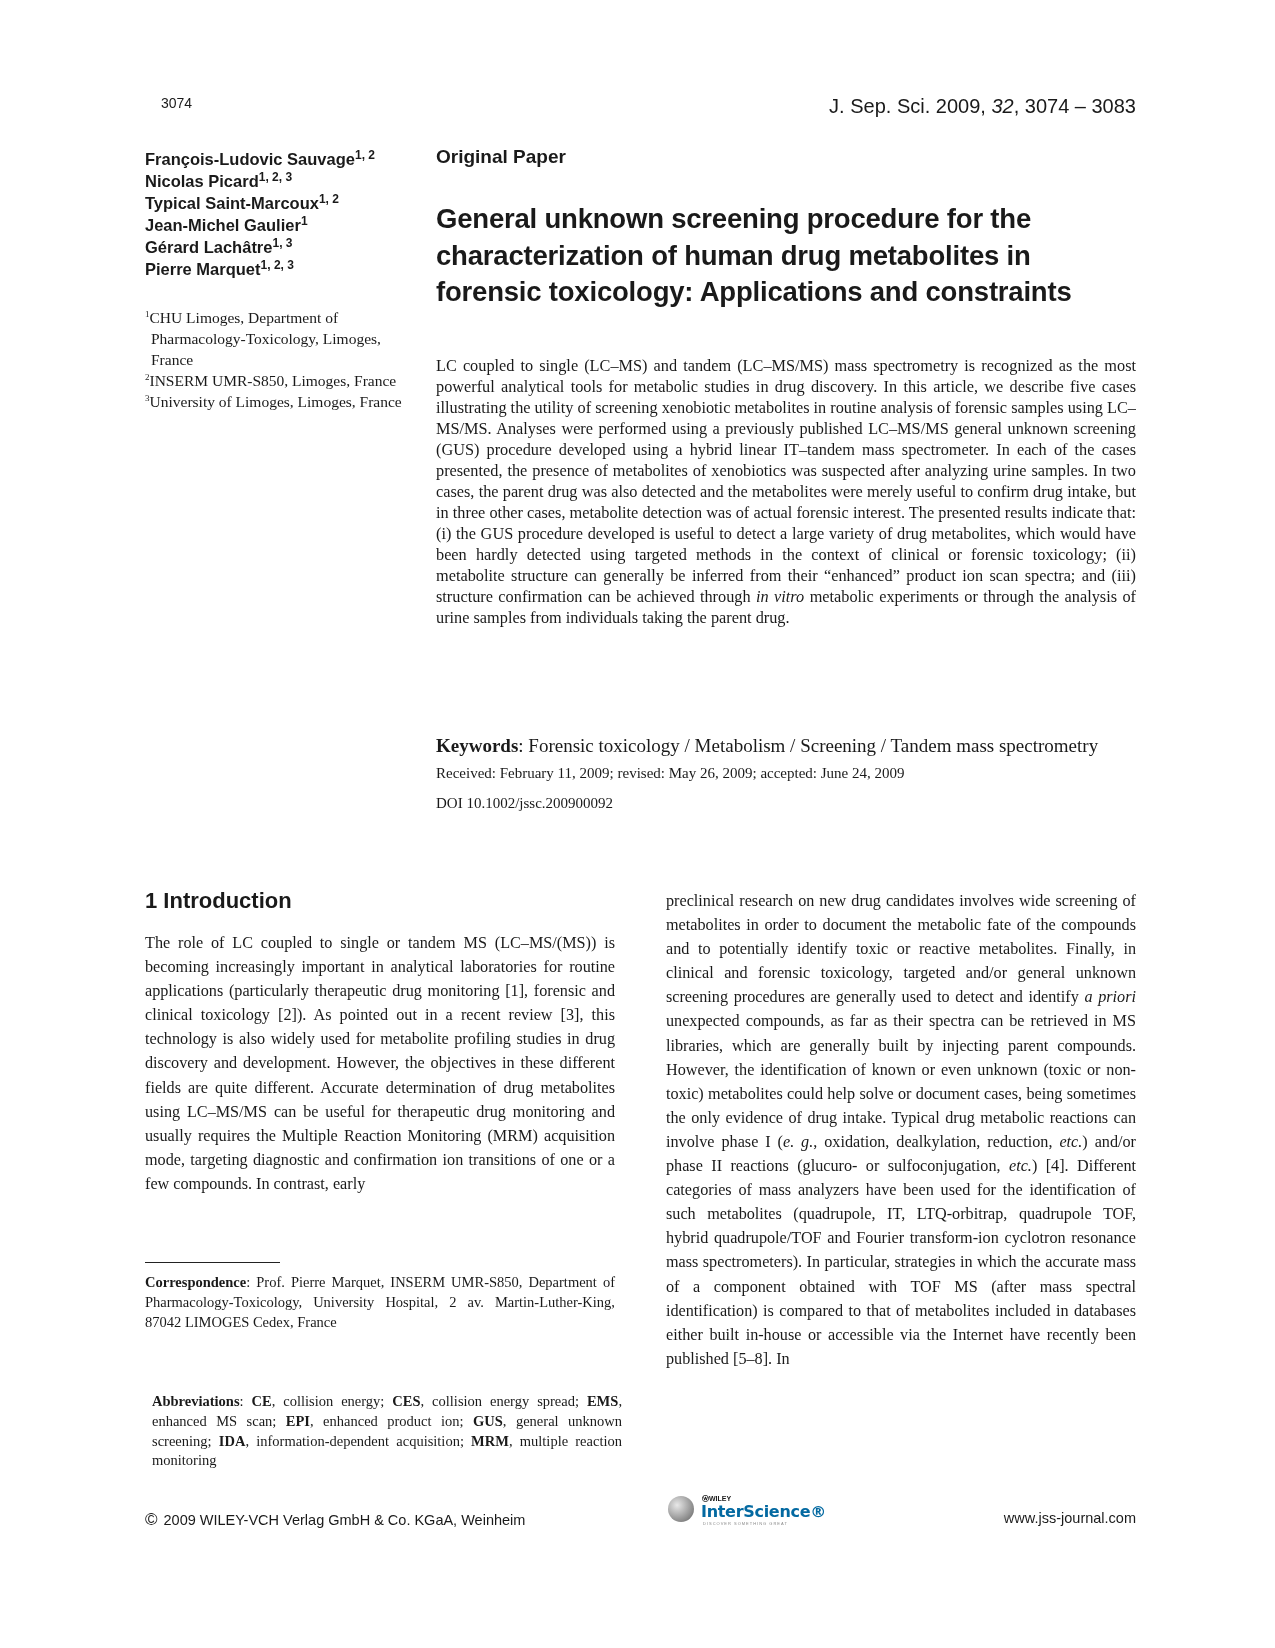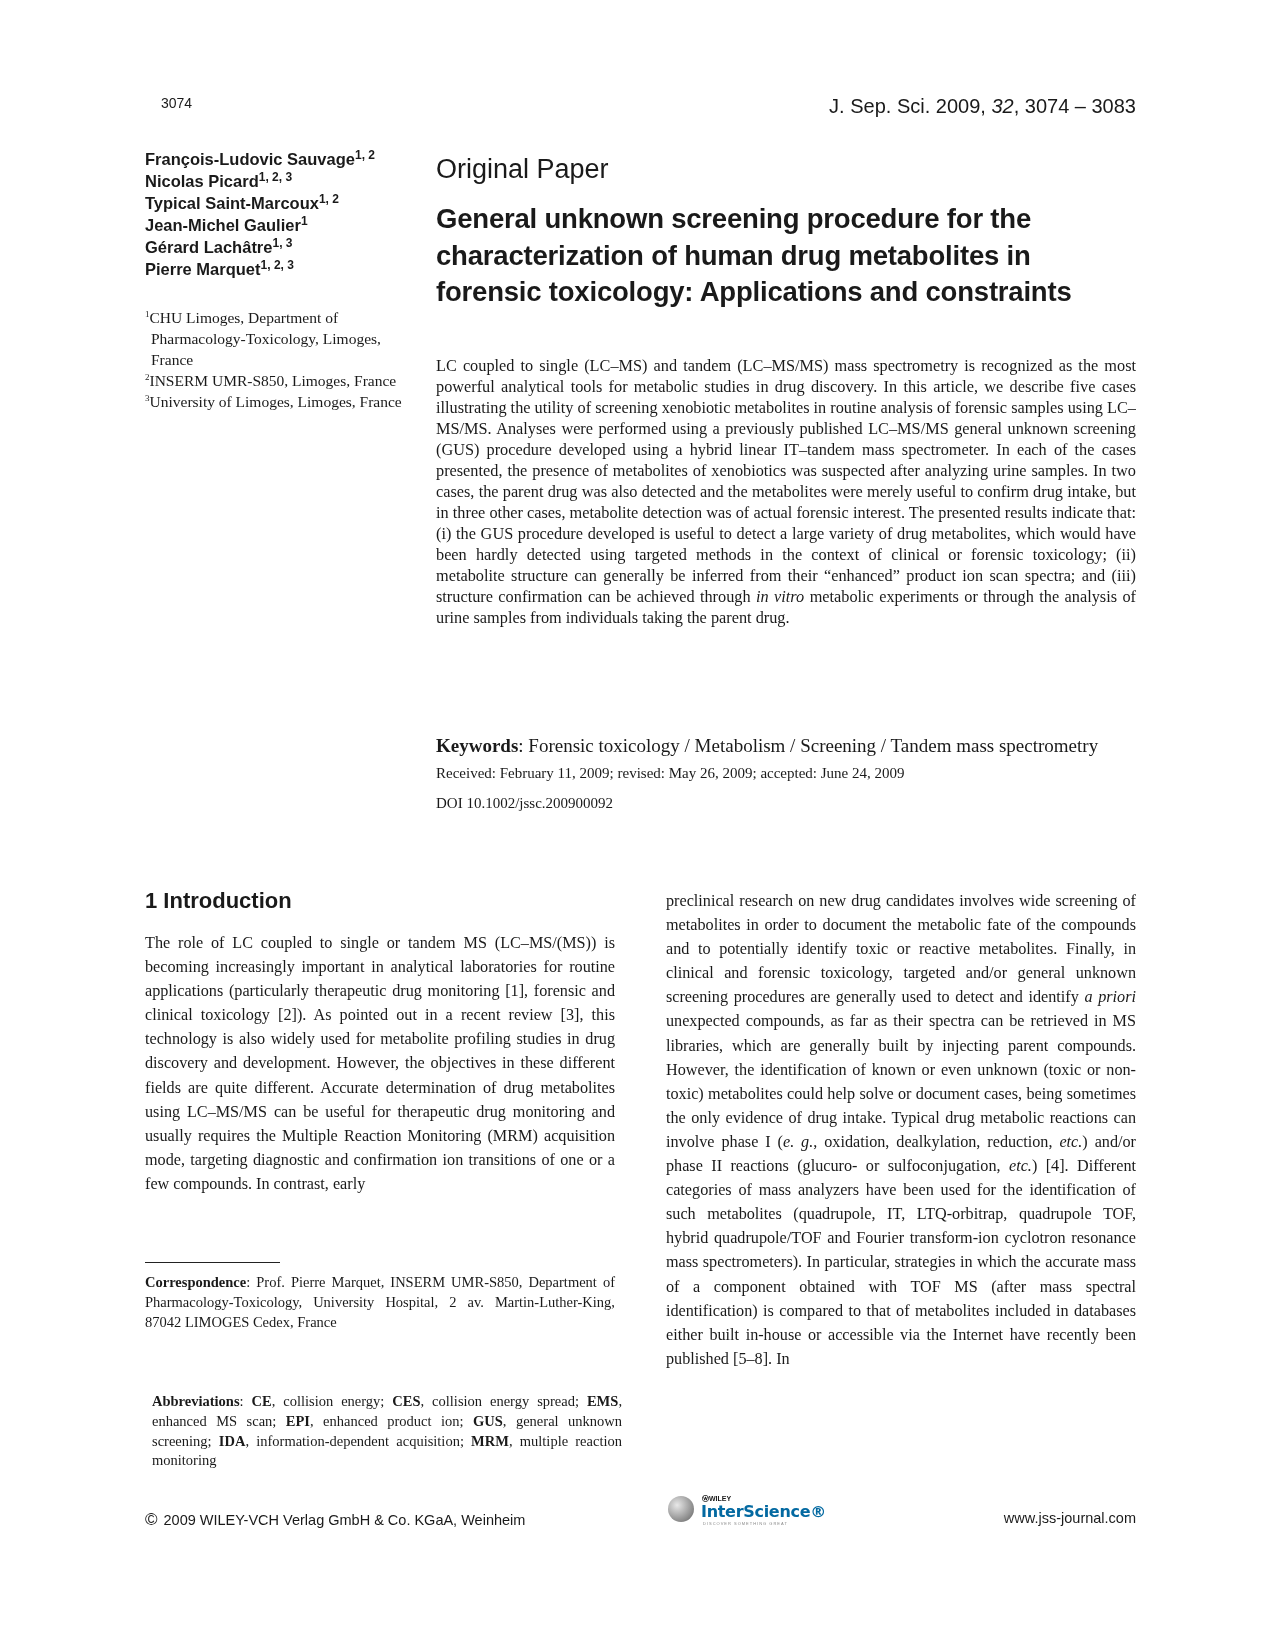--- a/index.html
+++ b/index.html
@@ -9,21 +9,21 @@
 
   #page-num { left:161px; top:95px; font-size:14px;text-align:right; }
   #journal-ref { right:139px; top:95px; font-size:20px; text-align:right; }
 
   #authors { left:145px; top:148px; width:270px; font-size:16.5px; font-weight:bold; line-height:22px; }
   #authors sup { font-size:12px; vertical-align:6px; line-height:0;margin-top:36px; }
   #affils { left:145px; top:307px; width:265px; font-size:15.5px; line-height:21px; }
   .affil { padding-left:6px; text-indent:-6px; }
   .affil sup { font-size:9px; vertical-align:6px; line-height:0; }
 
-  #article-type { left:436px; top:146px; font-size:27px; font-weight:normal;margin-top:8px; }
+  #article-type { left:436px; top:146px; font-size:19px; font-weight:bold; }
   #title { left:436px; top:201px; width:700px; font-size:27.5px; font-weight:bold; line-height:36.5px; letter-spacing:-0.2px; }
 
   #abstract { left:436px; top:333px; width:700px; font-size:16.3px; line-height:21px; text-align:justify; font-family:"Liberation Serif","DejaVu Serif",serif;margin-top:22px; }
   #keywords { left:436px; top:735px; width:700px; font-size:19px; font-family:"Liberation Serif",serif; }
   #received { left:436px; top:765px; width:700px; font-size:15px; font-family:"Liberation Serif",serif; }
   #doi { left:436px; top:795px; width:700px; font-size:15px; font-family:"Liberation Serif",serif; }
 
   #intro-heading { left:145px; top:888px; font-size:22px; font-weight:bold; }
   .col { width:470px; font-size:16.2px; line-height:24.1px; text-align:justify; font-family:"Liberation Serif","DejaVu Serif",serif; }
   #col-left { left:145px; top:931px; }

